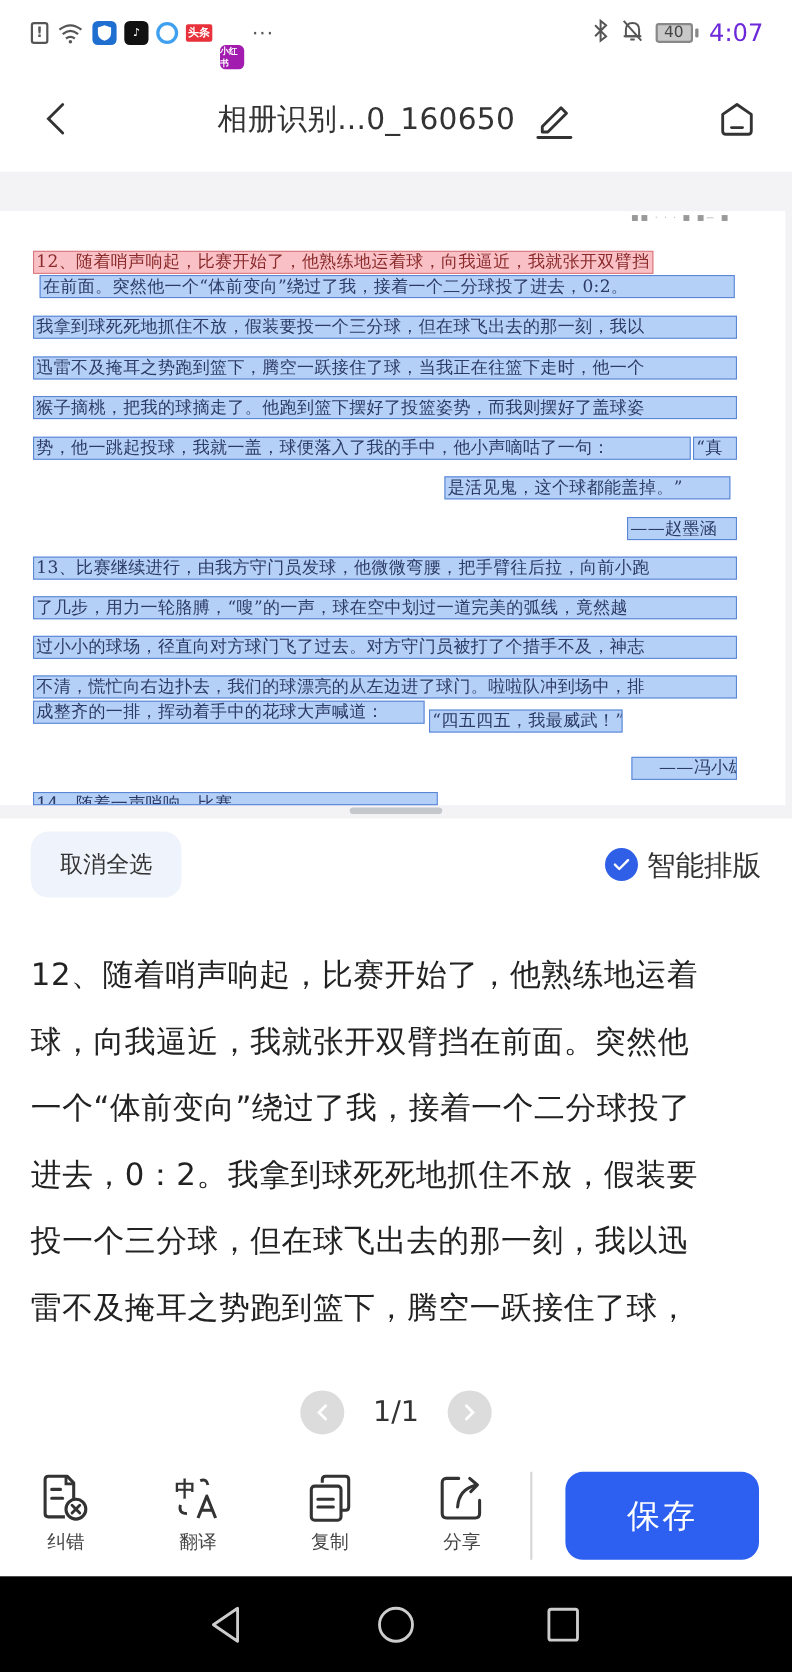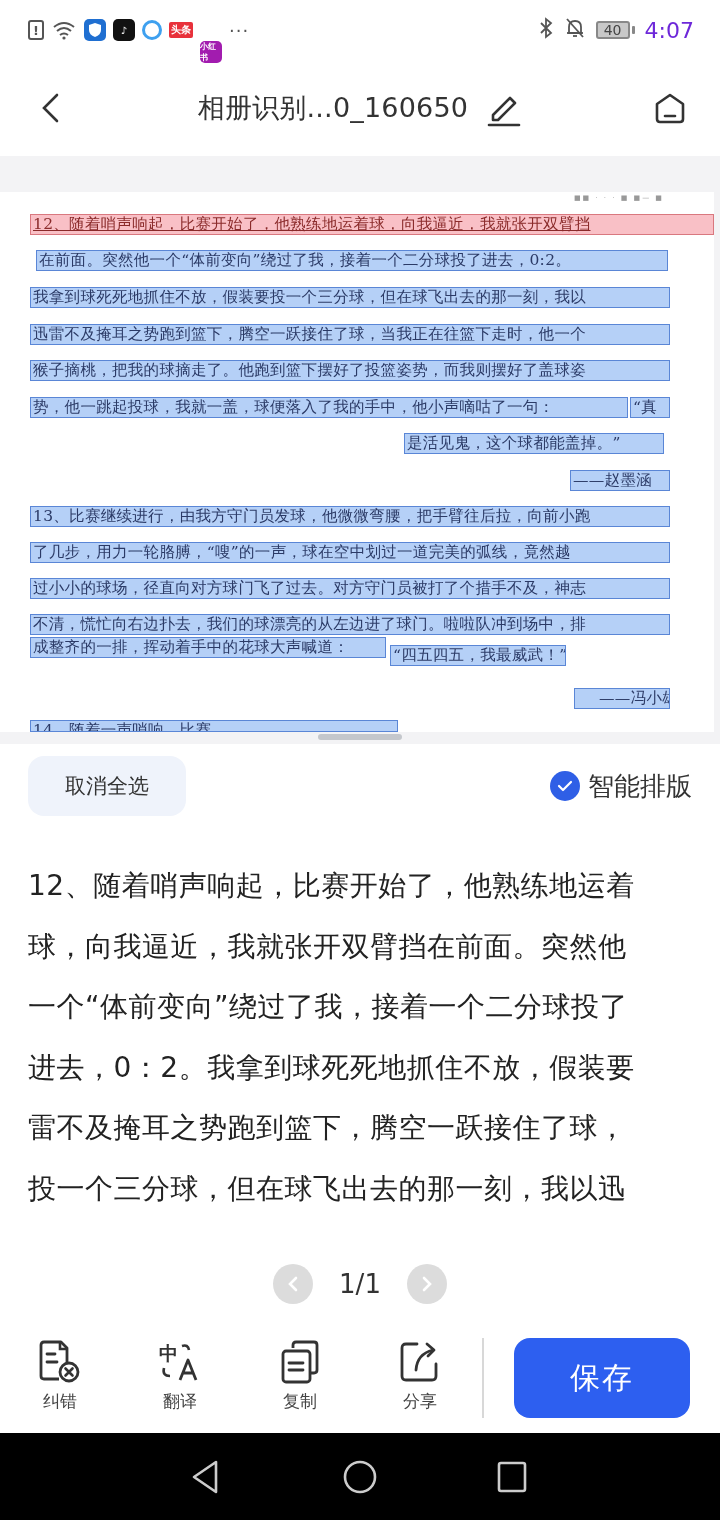--- a/index.html
+++ b/index.html
@@ -35,21 +35,21 @@
   
   .preview { position: absolute; top: 156px; left: 0; width: 720px; height: 588px; background: #f3f3f5; overflow: hidden; }
   .page { position: absolute; top: 36px; left: 0; width: 714px; height: 540px; background: #fff; }
   .page-mark { position: absolute; top: 2px; right: 50px; font-size: 7px; color: #999; letter-spacing: 2px; }
   .scan-line { position: absolute; height: 21px; font-family: "DejaVu Serif", "Liberation Serif", serif; font-size: 15.5px; line-height: 19px; color: #2b3a66; white-space: nowrap; overflow: hidden; border: 1px solid #5a86d6; background: rgba(120, 170, 240, 0.55); padding-left: 2px; letter-spacing: 0.3px; }
   .scan-line.hl { background: rgba(245, 150, 160, 0.6); border-color: #d9787f; color: #8a2a2a; }
   .grab-handle { position: absolute; left: 318px; top: 578px; width: 84px; height: 6px; border-radius: 3px; background: #c4c7cc; }
 
   
   .option-bar { position: absolute; top: 756px; left: 0; width: 720px; height: 60px; }
-  .deselect-btn { position: absolute; left: 28px; top: 0; width: 158px; height: 60px; background: #eff3fb; border-radius: 16px; display: flex; align-items: center; justify-content: center; font-size: 21px; color: #333; }
+  .deselect-btn { position: absolute; left: 28px; top: 0; width: 137px; height: 60px; background: #eff3fb; border-radius: 16px; display: flex; align-items: center; justify-content: center; font-size: 21px; color: #333; }
   .smart-layout { position: absolute; right: 28px; top: 8px; height: 44px; display: flex; align-items: center; gap: 8px; font-size: 26px; color: #333; }
   .check-circle { width: 30px; height: 30px; border-radius: 50%; background: #2f5fe6; display: flex; align-items: center; justify-content: center; }
 
   
   .result-text { position: absolute; top: 856px; left: 28px; width: 664px; font-size: 28px; line-height: 60.5px; color: #222; letter-spacing: 0.5px; }
   .result-line { display: block; white-space: nowrap; }
 
   
   .pager { position: absolute; top: 1264px; left: 0; width: 720px; height: 40px; display: flex; align-items: center; justify-content: center; gap: 26px; }
   .pager-btn { width: 40px; height: 40px; border-radius: 50%; background: #dcdcdc; display: flex; align-items: center; justify-content: center; }
@@ -133,21 +133,21 @@
         <path d="M3 12 L16 3 L29 12 L29 27 Q29 30 26 30 L6 30 Q3 30 3 27 Z" stroke="#333" stroke-width="2.6" fill="none" stroke-linejoin="round"></path>
         <path d="M11 24 L21 24" stroke="#333" stroke-width="2.6" stroke-linecap="round"></path>
       </svg>
   </div>
 </div>
 
 <div class="preview">
   <div class="page">
     <span class="page-mark">■■ · · · ■ ■— ■</span>
 
-    <div class="scan-line hl" style="left:30px; top:22px; width:684px;text-decoration:underline;">12、随着哨声响起，比赛开始了，他熟练地运着球，向我逼近，我就张开双臂挡</div>
+    <div class="scan-line hl" style="left:30px; top:36px; width:564px;">12、随着哨声响起，比赛开始了，他熟练地运着球，向我逼近，我就张开双臂挡</div>
     <div class="scan-line" style="left:36px; top:58px; width:632px;">在前面。突然他一个“体前变向”绕过了我，接着一个二分球投了进去，0:2。</div>
     <div class="scan-line" style="left:30px; top:95px; width:640px;">我拿到球死死地抓住不放，假装要投一个三分球，但在球飞出去的那一刻，我以</div>
     <div class="scan-line" style="left:30px; top:132px; width:640px;">迅雷不及掩耳之势跑到篮下，腾空一跃接住了球，当我正在往篮下走时，他一个</div>
     <div class="scan-line" style="left:30px; top:168px; width:640px;">猴子摘桃，把我的球摘走了。他跑到篮下摆好了投篮姿势，而我则摆好了盖球姿</div>
     <div class="scan-line" style="left:30px; top:205px; width:598px;">势，他一跳起投球，我就一盖，球便落入了我的手中，他小声嘀咕了一句：</div>
     <div class="scan-line" style="left:630px; top:205px; width:40px;">“真</div>
     <div class="scan-line" style="left:404px; top:241px; width:260px;">是活见鬼，这个球都能盖掉。”</div>
     <div class="scan-line" style="left:570px; top:278px; width:100px;">——赵墨涵</div>
     <div class="scan-line" style="left:30px; top:314px; width:640px;">13、比赛继续进行，由我方守门员发球，他微微弯腰，把手臂往后拉，向前小跑</div>
     <div class="scan-line" style="left:30px; top:350px; width:640px;">了几步，用力一轮胳膊，“嗖”的一声，球在空中划过一道完美的弧线，竟然越</div>
@@ -171,22 +171,22 @@
     </span>
     <span>智能排版</span>
   </div>
 </div>
 
 <div class="result-text">
   <span class="result-line">12、随着哨声响起，比赛开始了，他熟练地运着</span>
   <span class="result-line">球，向我逼近，我就张开双臂挡在前面。突然他</span>
   <span class="result-line">一个“体前变向”绕过了我，接着一个二分球投了</span>
   <span class="result-line">进去，0：2。我拿到球死死地抓住不放，假装要</span>
+  <span class="result-line">投一个三分球，但在球飞出去的那一刻，我以迅</span>
   <span class="result-line">雷不及掩耳之势跑到篮下，腾空一跃接住了球，</span>
-  <span class="result-line">投一个三分球，但在球飞出去的那一刻，我以迅</span>
 </div>
 
 <div class="pager">
   <div class="pager-btn">
     <svg width="12" height="18" viewBox="0 0 12 18">
         <path d="M9 3 L3 9 L9 15" stroke="#fff" stroke-width="2.6" fill="none" stroke-linecap="round"></path>
       </svg>
   </div>
   <span class="pager-label">1/1</span>
   <div class="pager-btn">

